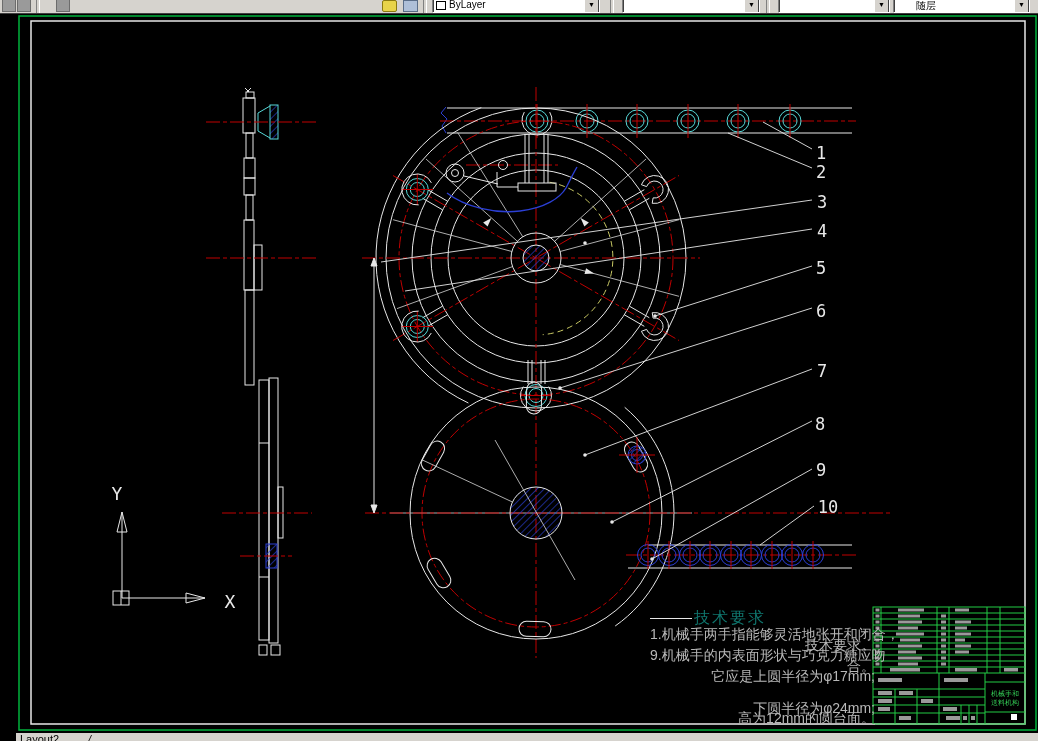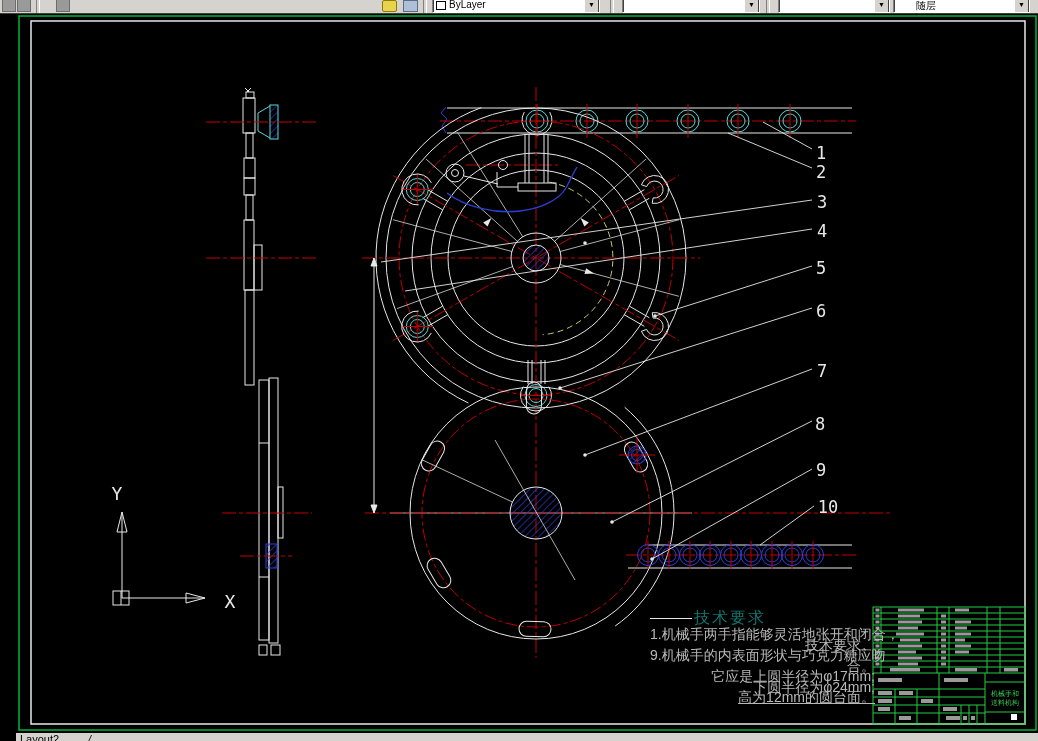--- a/index.html
+++ b/index.html
@@ -32,21 +32,21 @@
              font-family:"Liberation Sans",sans-serif;}
   .tab-div{position:absolute;left:72px;top:0px;font-size:11px;color:#000;font-style:italic;}
   
   svg{position:absolute;left:0;top:13px;}
   
   .techreq{position:absolute;left:650px;top:608px;width:225px;color:#b8b8b8;}
   .tr-title{font-size:16px;color:#0f766e;letter-spacing:2px;white-space:nowrap;}
   .tr-rule{display:inline-block;width:42px;height:1px;background:#e8e8e8;
            vertical-align:4px;margin-right:2px;}
   .tr-line{font-size:14px;line-height:10.5px;white-space:nowrap;transform-origin:0 0;text-align:right;}
-  .ind1{margin-left:24px;} .ind2{margin-left:40px;} .ind3{text-decoration:underline;}
+  .ind1{margin-left:24px;} .ind2{margin-left:40px;margin-top:21px;} .ind3{text-decoration:underline;}
 </style>
 </head>
 <body>
 
 <div class="screen">
 
   <div class="toolbar">
     <div class="tb-icon" style="left:2px"></div>
     <div class="tb-icon" style="left:17px"></div>
     <div class="tb-sep" style="left:36px"></div>

